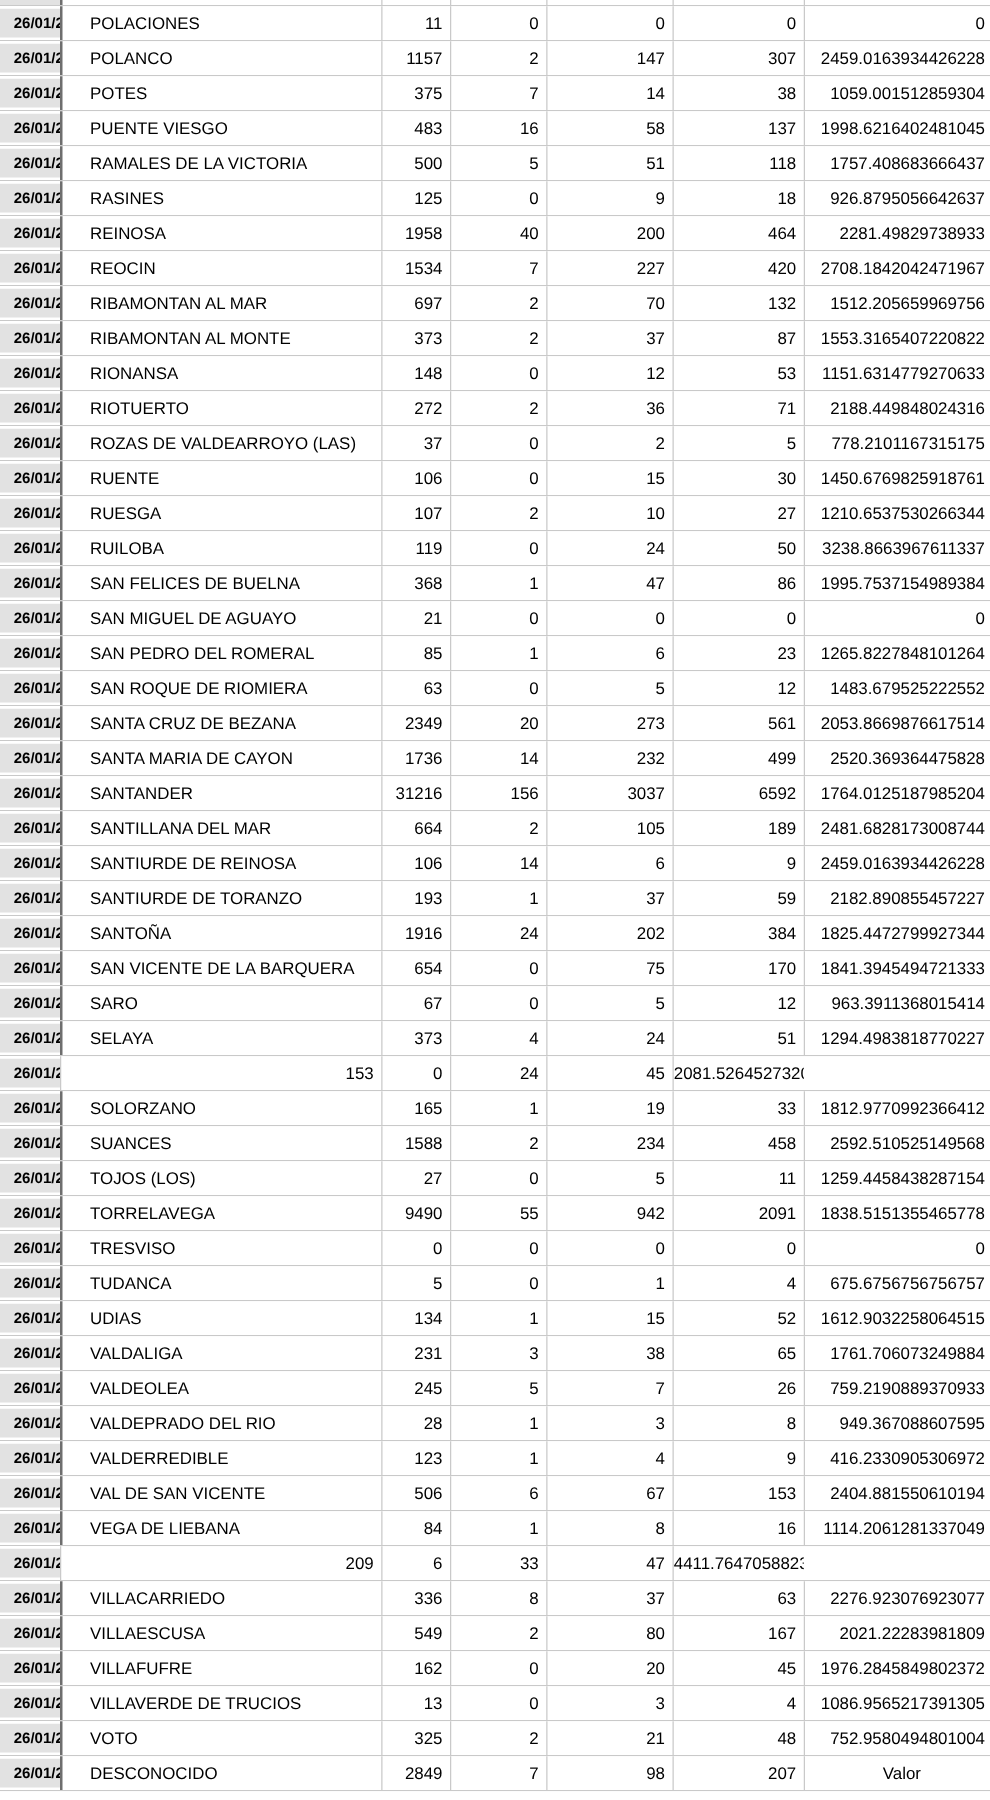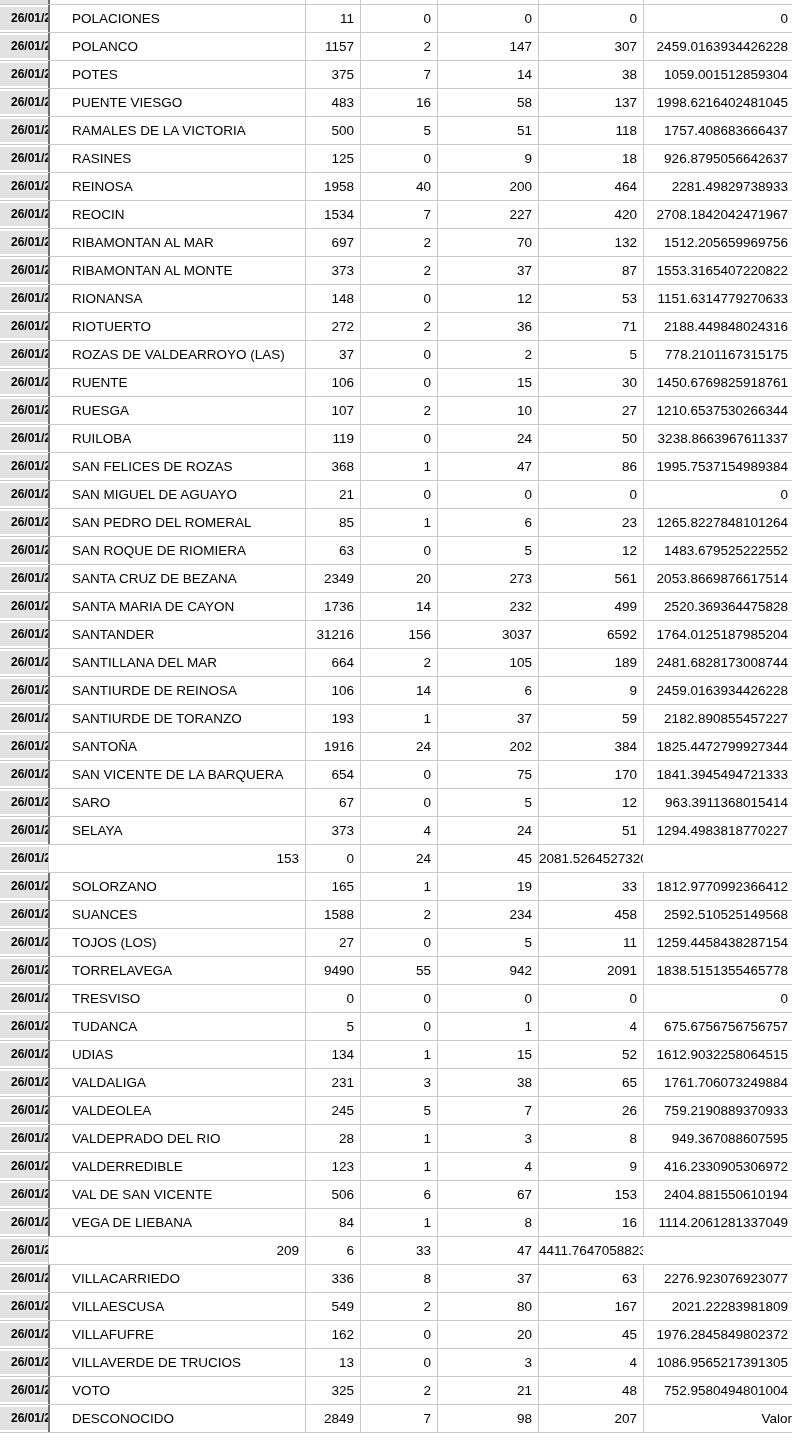--- a/index.html
+++ b/index.html
@@ -48,21 +48,21 @@
     border-left: 2px solid var(--header_divider, #6e6e6e);
     padding-left: 22px;
   }
 
   .num-cell {
     border-left: 1px solid var(--grid_line, #c9c9c9);
     text-align: right;
     padding-right: 6px;
   }
   .num-cell.last { padding-right: 4px; }
-  .num-cell.text-value { text-align: right; padding-left: 7px; padding-right: 0; }
+  .num-cell.text-value { text-align: center; padding-left: 7px; padding-right: 0; }
 
   
   .row.sliver { height: 5px; }
   .row.sliver .date-cell { padding: 0; }
   .row.sliver .date-chip { height: 100%; padding: 0; }
 
   .bottom-filler { height: 7px; background: #fff; }
 </style>
 </head>
 <body>
@@ -255,21 +255,21 @@
         <div class="cell num-cell">119</div>
         <div class="cell num-cell">0</div>
         <div class="cell num-cell">24</div>
         <div class="cell num-cell">50</div>
         <div class="cell num-cell last">3238.8663967611337</div>
       </div>
       <div class="row">
         <div class="cell date-cell">
           <div class="date-chip">26/01/2</div>
         </div>
-        <div class="cell muni-cell">SAN FELICES DE ROZAS</div>
+        <div class="cell muni-cell">SAN FELICES DE BUELNA</div>
         <div class="cell num-cell">368</div>
         <div class="cell num-cell">1</div>
         <div class="cell num-cell">47</div>
         <div class="cell num-cell">86</div>
         <div class="cell num-cell last">1995.7537154989384</div>
       </div>
       <div class="row">
         <div class="cell date-cell">
           <div class="date-chip">26/01/2</div>
         </div>

